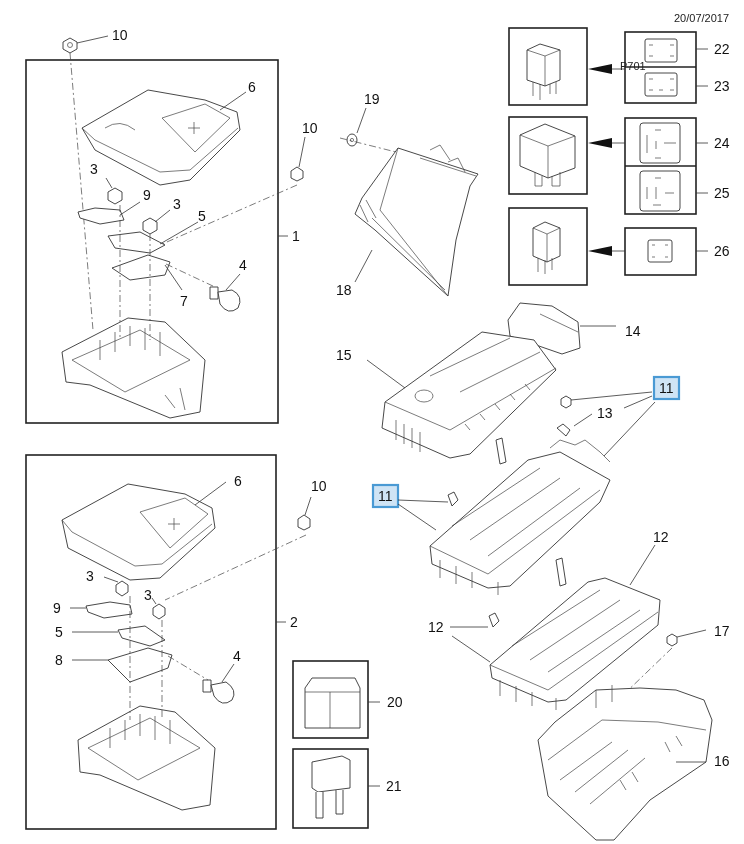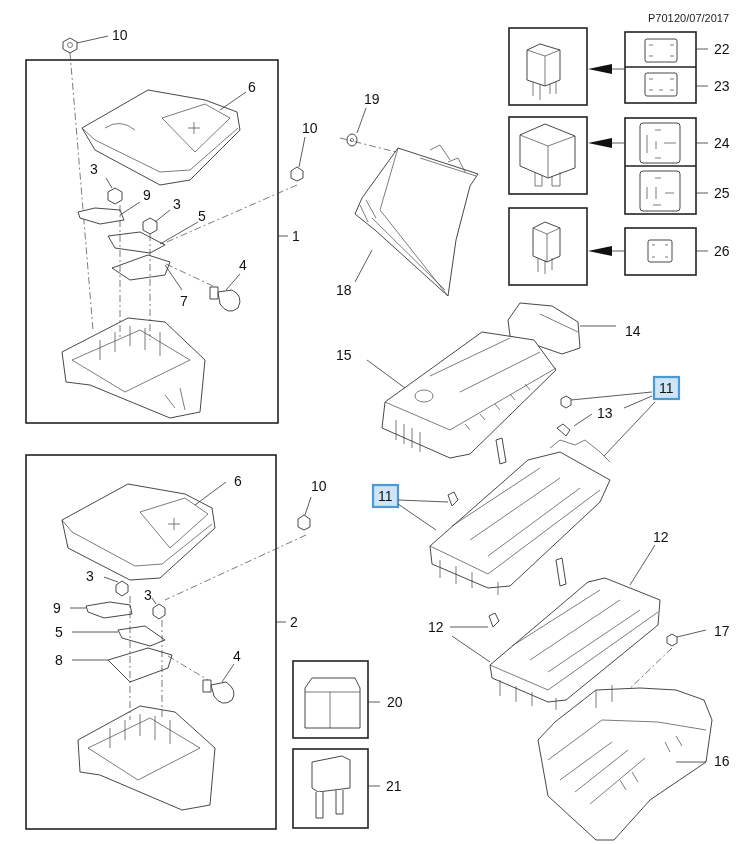--- a/index.html
+++ b/index.html
@@ -1,21 +1,21 @@
 <!DOCTYPE html>
 <html><head>
 <meta charset="utf-8">
 <style>
   html, body { margin: 0; padding: 0; background: #ffffff; }
   body { width: 744px; height: 844px; position: relative; overflow: hidden;
          font-family: "Liberation Sans", sans-serif; color: #111; }
   #stage { position: absolute; left: 0; top: 0; width: 744px; height: 844px; }
   svg text { font-family: "Liberation Sans", sans-serif; font-size: 14px; fill: #111; }
   .hdr { position: absolute; top: 12px; font-size: 11px; color: #222; }
-  #ref-code { left: 648px; }
+  #ref-code { left: 620px; margin-top: 48px; }
   #date { left: 674px; }
   .frame { fill: none; stroke: #222; stroke-width: 1.6; }
   .art { fill: #fff; stroke: #333; stroke-width: 0.9; stroke-linejoin: round; }
   .art-thin { fill: none; stroke: #444; stroke-width: 0.7; }
   .lead { fill: none; stroke: #333; stroke-width: 0.8; }
   .dash { fill: none; stroke: #444; stroke-width: 0.7; stroke-dasharray: 7 3 2 3; }
   .callout-box { fill: #cfe4f5; stroke: #4a9ad4; stroke-width: 2.2; }
   .arrow { fill: #111; }
 </style>
 </head>

